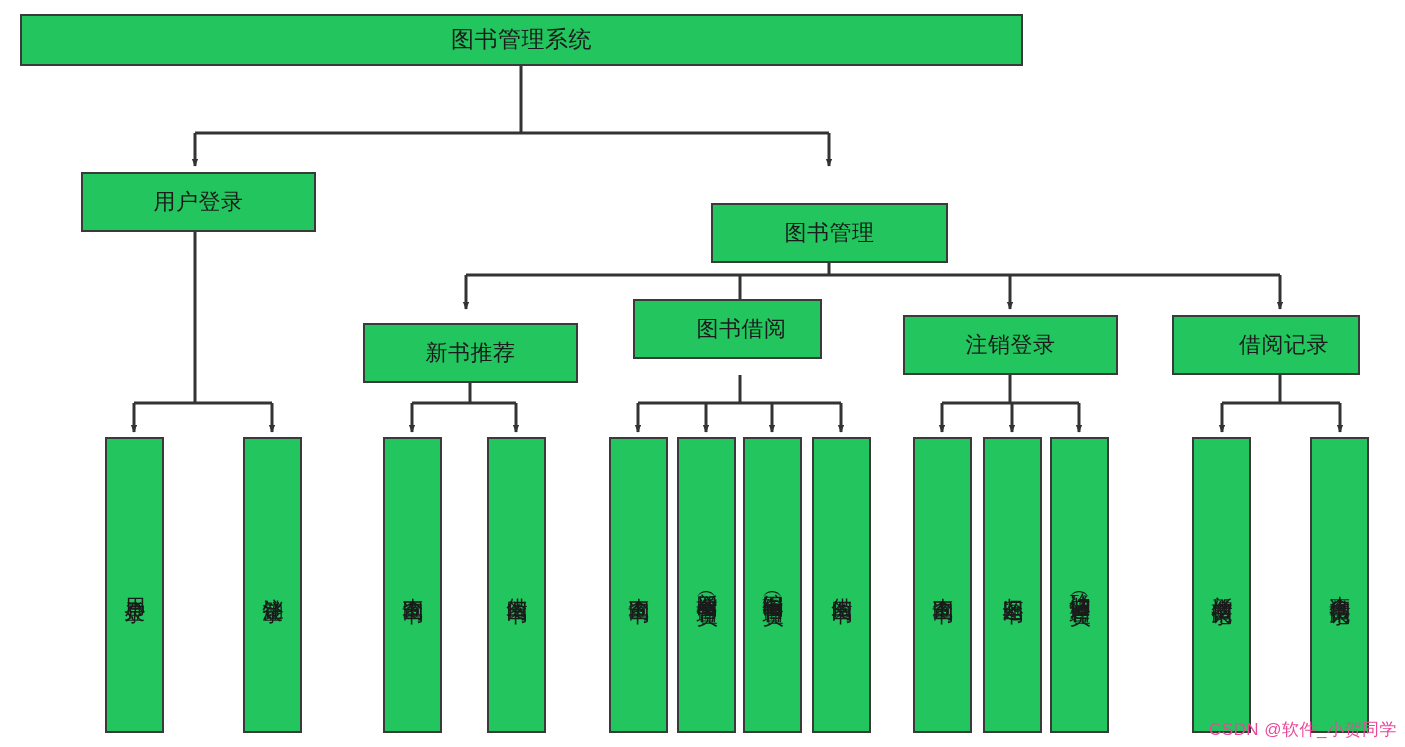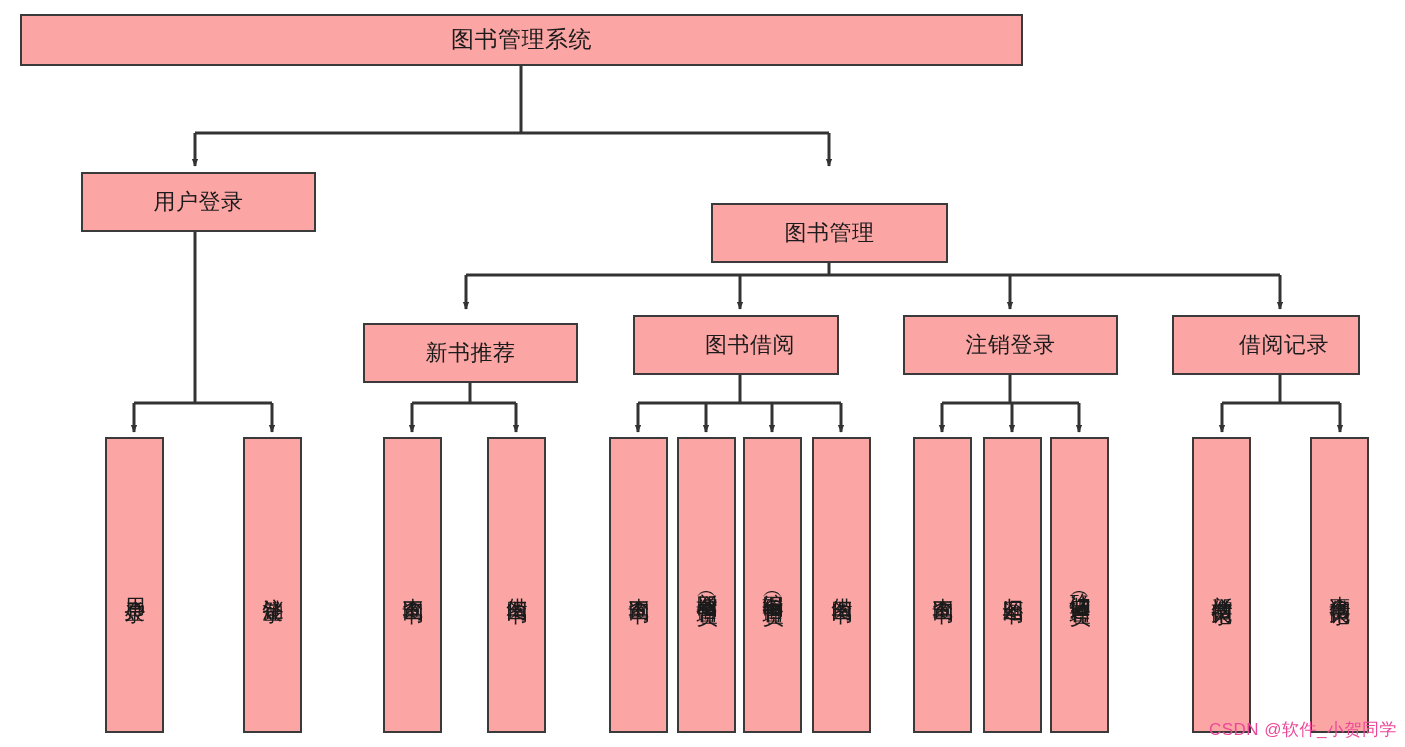--- a/index.html
+++ b/index.html
@@ -22,21 +22,21 @@
     position: absolute;
     left: 0;
     top: 0;
     width: 1405px;
     height: 747px;
     pointer-events: none;
   }
   .node {
     position: absolute;
     box-sizing: border-box;
-    background: #fca5a5;
+    background: #22c55e;
     border: 2.5px solid #3a3a3a;
     display: flex;
     align-items: center;
     justify-content: center;
     color: #1b1b1b;
     z-index: 2;
   }
   .node .label {
     display: block;
     text-align: center;
@@ -138,21 +138,21 @@
   <div class="node h" style="left:81px; top:172px; width:235px; height:60px;">
     <span class="label">用户登录</span>
   </div>
   <div class="node h" style="left:711px; top:180px; width:237px; height:60px;margin-top:23px;">
     <span class="label">图书管理</span>
   </div>
 
   <div class="node h" style="left:363px; top:315px; width:215px; height:60px;margin-top:8px;">
     <span class="label">新书推荐</span>
   </div>
-  <div class="node h" style="left:633px; top:315px; width:206px; height:60px;padding-left:28px;">
+  <div class="node h" style="left:633px; top:299px; width:189px; height:60px;padding-left:28px;">
     <span class="label">图书借阅</span>
   </div>
   <div class="node h" style="left:903px; top:315px; width:215px; height:60px;">
     <span class="label">注销登录</span>
   </div>
   <div class="node h" style="left:1172px; top:315px; width:188px; height:60px;padding-left:36px;">
     <span class="label">借阅记录</span>
   </div>
 
   <div class="node v" style="left:105px; top:437px; width:59px; height:296px;">

